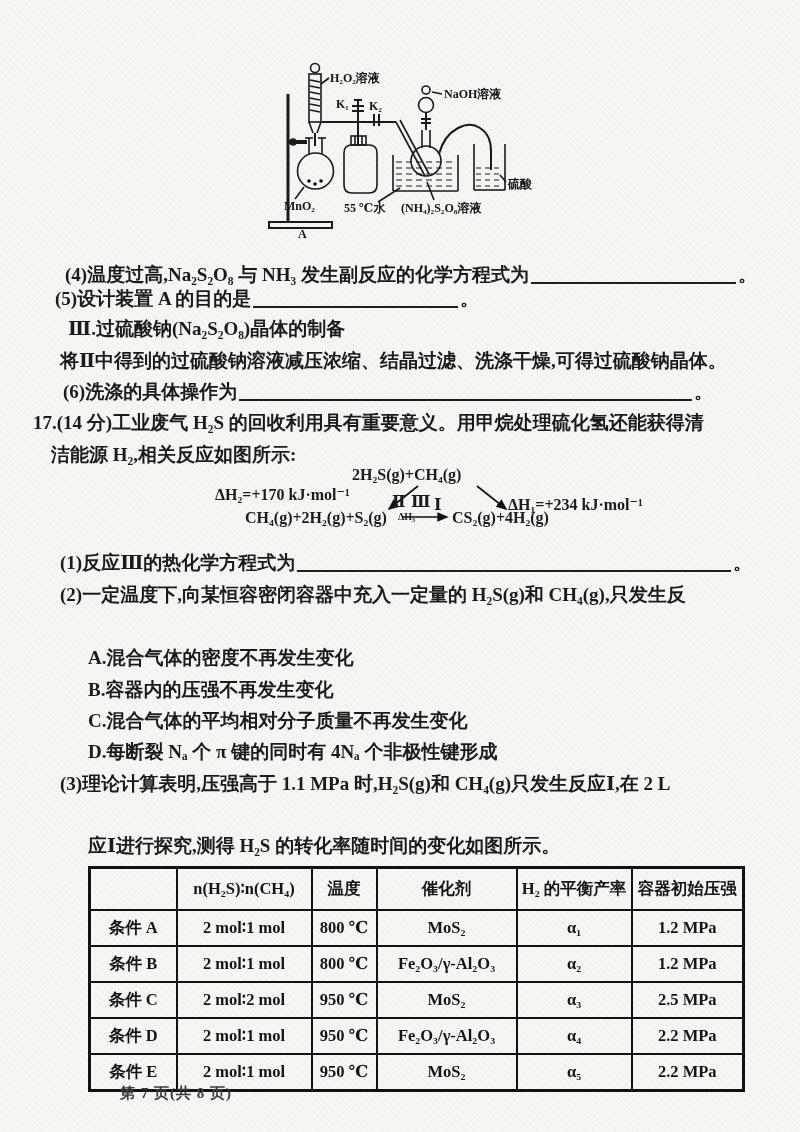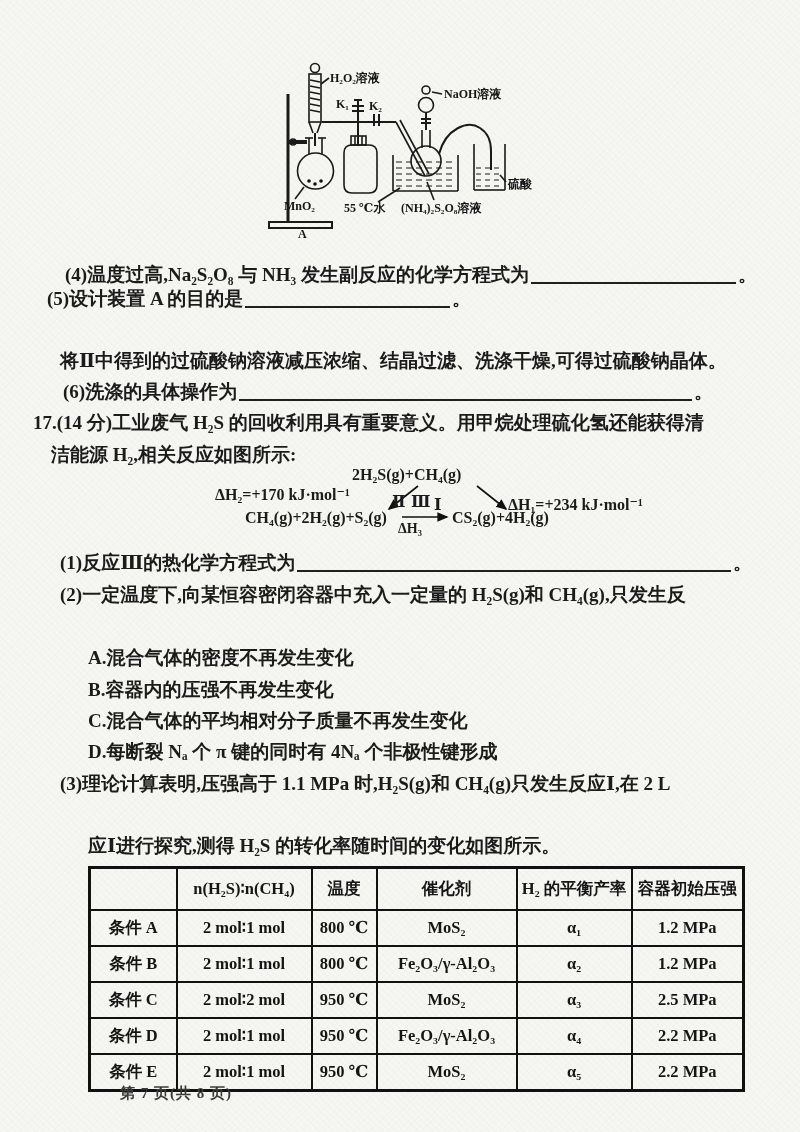--- a/index.html
+++ b/index.html
@@ -174,26 +174,27 @@
       <text x="153" y="156" stroke="none" fill="#161616">(NH₄)₂S₂O₈溶液</text>
     </svg>
   </div>
 
   <div class="line flexline" style="left:65px;top:262px;width:692px;">
     <span class="txt">(4)温度过高,Na₂S₂O₈ 与 NH₃ 发生副反应的化学方程式为</span>
     <span class="blank"></span>
     <span class="txt">。</span>
   </div>
 
-  <div class="line flexline" style="left:47px;top:286px;width:424px;">
+  <div class="line flexline" style="left:55px;top:286px;width:424px;">
     <span class="txt">(5)设计装置 A 的目的是</span>
     <span class="blank"></span>
     <span class="txt">。</span>
   </div>
 
+  <div class="line" style="left:68px;top:316px;">Ⅲ.过硫酸钠(Na₂S₂O₈)晶体的制备</div>
 
   <div class="line" style="left:60px;top:348px;">将Ⅱ中得到的过硫酸钠溶液减压浓缩、结晶过滤、洗涤干燥,可得过硫酸钠晶体。</div>
 
   <div class="line flexline" style="left:63px;top:379px;width:650px;">
     <span class="txt">(6)洗涤的具体操作为</span>
     <span class="blank"></span>
     <span class="txt">。</span>
   </div>
 
   <div class="line" style="left:33px;top:410px;">17.(14 分)工业废气 H₂S 的回收利用具有重要意义。用甲烷处理硫化氢还能获得清</div>
@@ -212,21 +213,21 @@
         <line x1="187" y1="51" x2="232" y2="51" marker-end="url(#ah)"></line>
       </g>
     </svg>
     <span style="left:137px;top:0;">2H₂S(g)+CH₄(g)</span>
     <span style="left:0;top:20px;">ΔH₂=+170 kJ·mol⁻¹</span>
     <span style="left:293px;top:30px;">ΔH₁=+234 kJ·mol⁻¹</span>
     <span style="left:177px;top:27px;">Ⅱ</span>
     <span style="left:219px;top:30px;">Ⅰ</span>
     <span style="left:196px;top:27px;">Ⅲ</span>
     <span style="left:30px;top:43px;">CH₄(g)+2H₂(g)+S₂(g)</span>
-    <span style="left:183px;top:54px;font-size:14px;">ΔH₃</span>
+    <span style="left:183px;top:42px;font-size:10px;">ΔH₃</span>
     <span style="left:237px;top:43px;">CS₂(g)+4H₂(g)</span>
   </div>
 
   <div class="line flexline" style="left:60px;top:550px;width:692px;">
     <span class="txt">(1)反应Ⅲ的热化学方程式为</span>
     <span class="blank"></span>
     <span class="txt">。</span>
   </div>
 
   <div class="line" style="left:60px;top:582px;">(2)一定温度下,向某恒容密闭容器中充入一定量的 H₂S(g)和 CH₄(g),只发生反</div>

